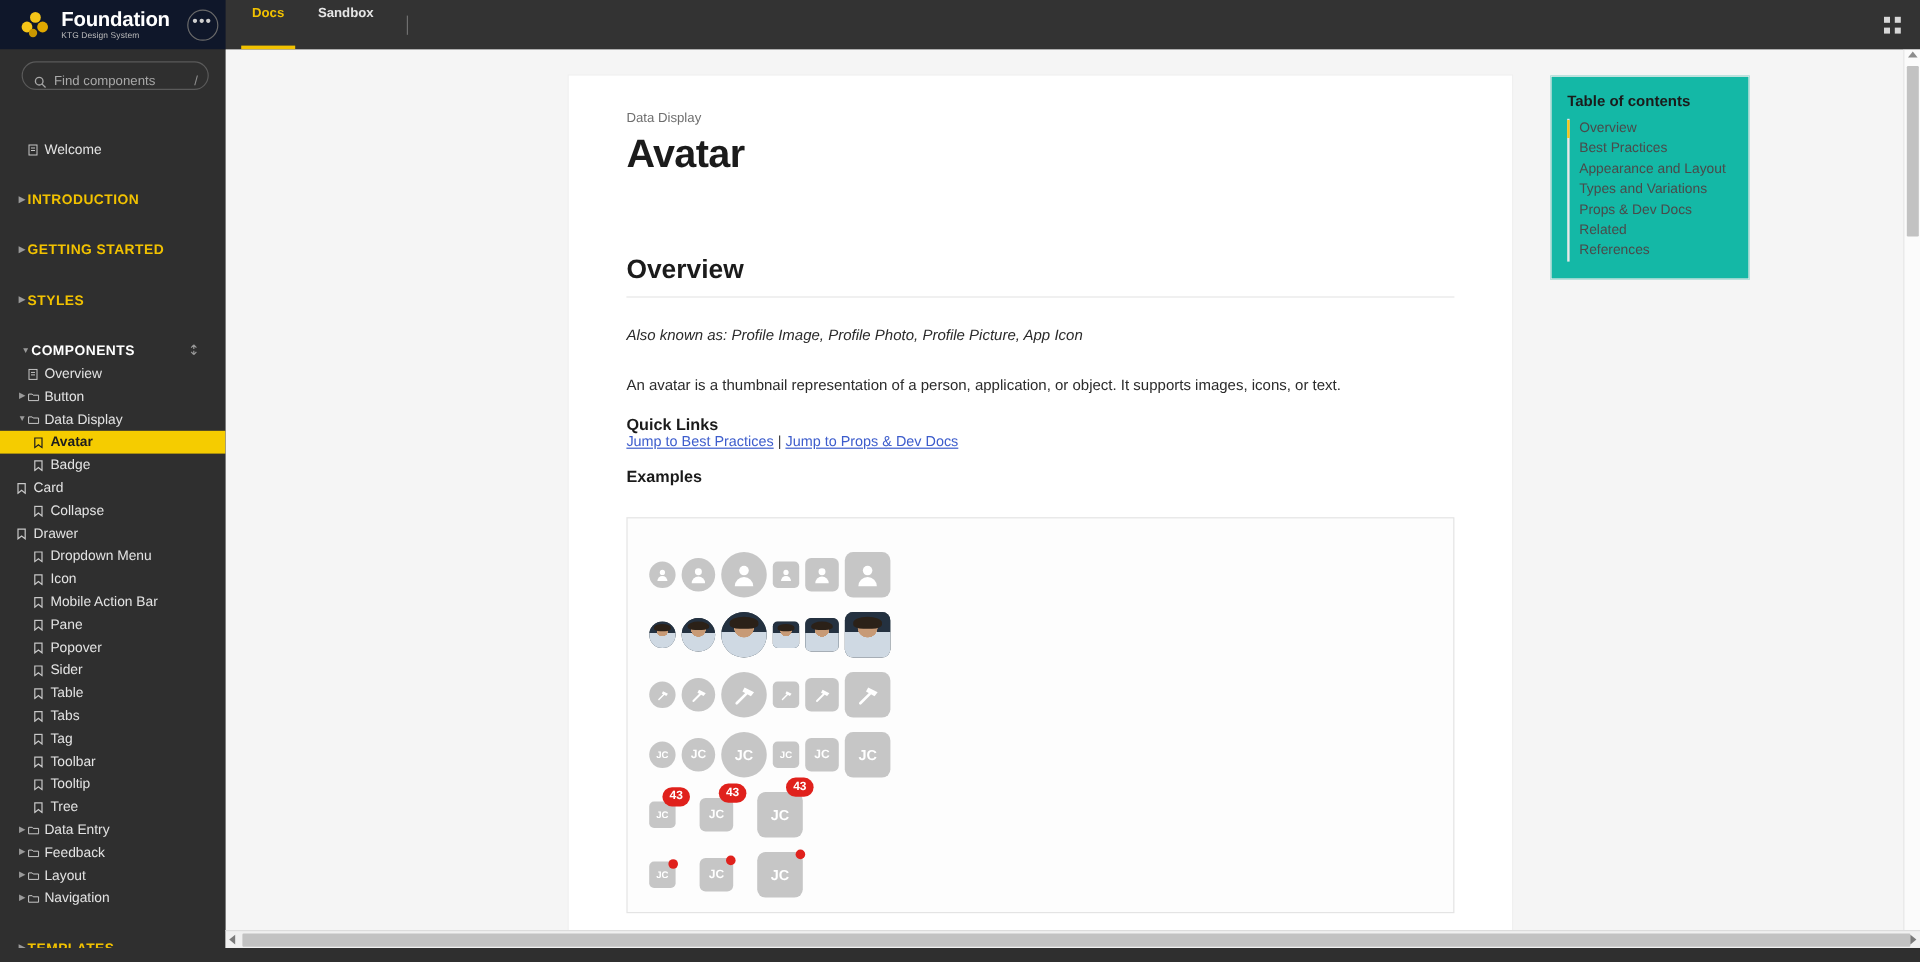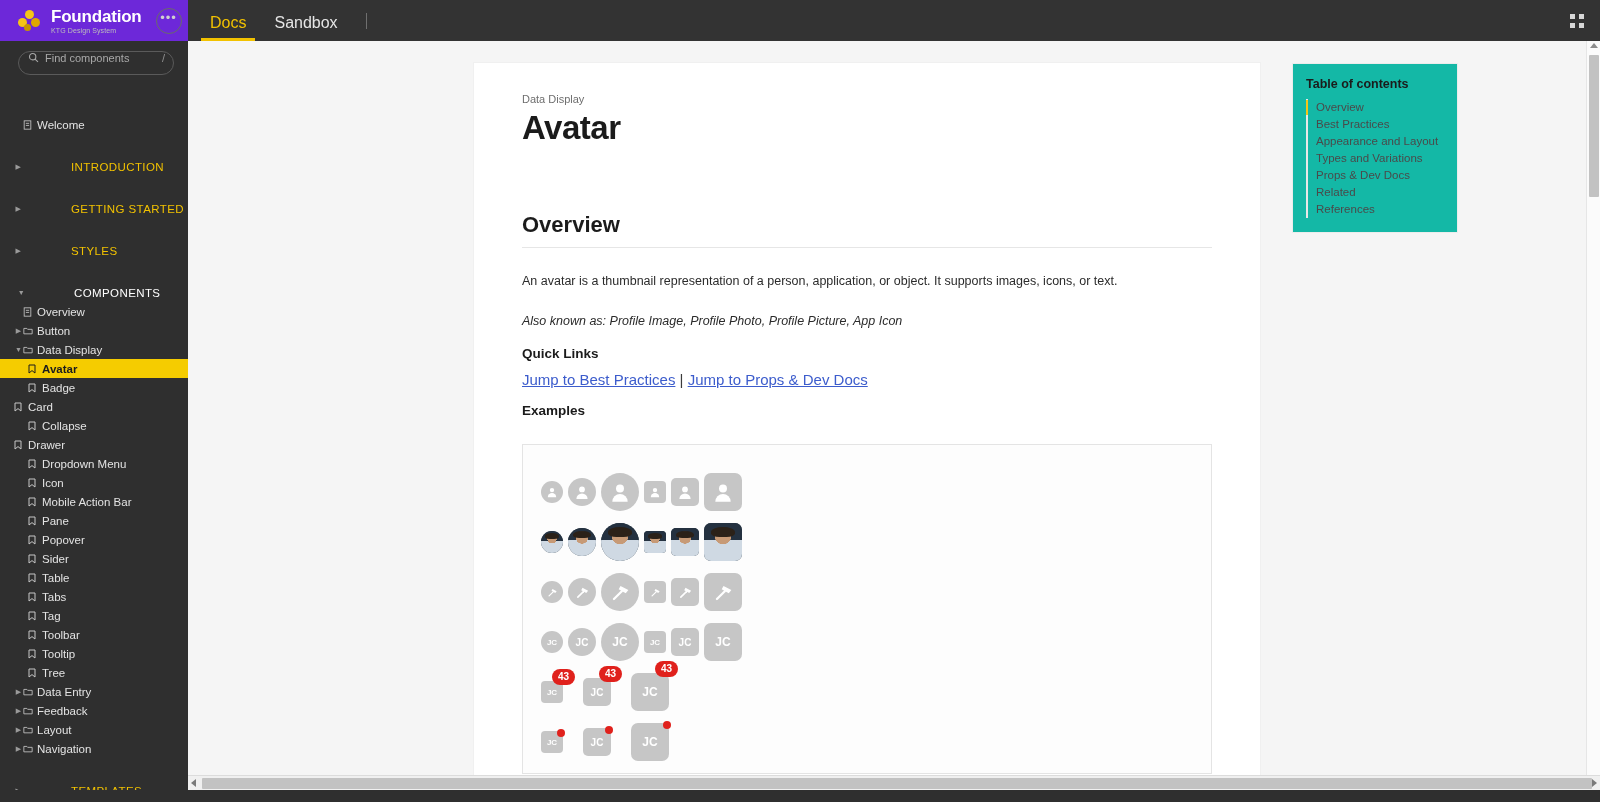--- a/index.html
+++ b/index.html
@@ -25,21 +25,21 @@
     align-items: stretch;
     flex: 0 0 41px;
     position: relative;
     z-index: 20;
   }
   .brand {
     width: 188px;
     display: flex;
     align-items: center;
     padding-left: 18px;
-    background: #6d28d9;
+    background: #0f172a;
     flex: 0 0 188px;
   }
   .logo-mark {
     width: 26px; height: 24px;
     position: relative;
     flex: 0 0 26px;
     margin-right: 7px;
   }
   .logo-mark i {
     position: absolute;
@@ -67,22 +67,22 @@
     letter-spacing: 1px;
     padding-bottom: 5px;
   }
   .tabs {
     display: flex; align-items: flex-end;
     padding-left: 8px;
     flex: 1;
     position: relative;
   }
   .tab {
-    padding: 0 14px 9px 14px;
-    font-size: 16px; font-weight: normal;
+    padding: 0 14px 24px 14px;
+    font-size: 11px; font-weight: bold;
     color: #e6e6e6;
     position: relative;
     height: 100%;
     display: flex; align-items: flex-end;
   }
   .tab.active { color: #f2c200; }
   .tab.active::after {
     content:""; position: absolute; left: 5px; right: 5px; bottom: 0;
     height: 3px; background: #f2c200;
   }
@@ -112,21 +112,21 @@
     width: 188px; flex: 0 0 188px;
     background: #2f2f2f;
     overflow: hidden;
     padding-top: 10px;
   }
   .search-wrap { padding: 0 14px 0 18px; }
   .search-box {
     height: 24px;
     border: 1px solid #5a5a5a;
     border-radius: 12px;
-    display: flex; align-items: flex-start;
+    display: flex; align-items: flex-end;
     padding: 0 8px 0 9px;
     background: #2f2f2f;
   }
   .search-ico { width: 11px; height: 11px; flex: 0 0 11px; }
   .search-ico svg { display:block; }
   .search-ph {
     font-size: 11px; color: #a9a9a9; margin-left: 6px; flex: 1;
   }
   .search-kbd { font-size: 11px; color: #909090; }
 
@@ -142,24 +142,23 @@
   .nav-item .arrow {
     width: 9px; flex: 0 0 9px;
     color: #9a9a9a; font-size: 7px; line-height: 1;
     display:flex; align-items:center; justify-content:center;
   }
   .nav-item .bullet-ico {
     width: 14px; flex: 0 0 14px;
     display:flex; align-items:center; justify-content:flex-start;
   }
   .nav-group {
-    color: #f2c200; font-weight: normal; font-size: 11.5px;
+    color: #f2c200; font-weight: bold; font-size: 11.5px;
     letter-spacing: 0.4px;
     margin-top: 12px;
-    gap: 48px;
   }
   .nav-group.white { color: #ffffff; padding-left: 17px; }
   .nav-item.selected {
     background: #f5cc00;
     color: #1d1d1d;
     font-weight: bold;
   }
   .nav-item.selected .bullet-ico svg { stroke: #1d1d1d; }
   .nav-spacer { height: 11px; }
   .sort-ico { margin-left:auto; margin-right: 22px; opacity: .75; }
@@ -200,21 +199,21 @@
     padding-bottom: 9px;
     border-bottom: 1px solid #e6e6e6;
   }
   .para {
     font-size: 12.5px; color: #2b2b2b; margin-top: 24px; line-height: 1.5;
   }
   .para.italic { font-style: italic; margin-top: 22px; }
   .h3 {
     font-size: 13.5px; font-weight: bold; color: #1b1b1b; margin-top: 15px;
   }
-  .links { font-size: 15px; margin-top: 10px; color: #3b3b3b; }
+  .links { font-size: 12px; margin-top: 0; color: #3b3b3b; }
   .links a { color: #3c5ccc; text-decoration: underline; }
   .example-box {
     margin-top: 26px;
     border: 1px solid #e4e4e4;
     background: #fdfdfd;
     position: relative;
     min-height: 330px;
     padding: 22px 0 0 0;
   }
   .avatar-rows { padding-left: 18px; }
@@ -642,22 +641,22 @@
     </div>
 
     <div class="content-outer">
       <div class="content-scroll">
 
         <div class="doc-card">
           <div class="breadcrumb">Data Display</div>
           <div class="page-title">Avatar</div>
 
           <div class="h2">Overview</div>
+          <div class="para italic">Also known as: Profile Image, Profile Photo, Profile Picture, App Icon</div>
           <div class="para">An avatar is a thumbnail representation of a person, application, or object. It supports images, icons, or text.</div>
-          <div class="para italic">Also known as: Profile Image, Profile Photo, Profile Picture, App Icon</div>
 
           <div class="h3">Quick Links</div>
           <div class="links">
             <a href="#">Jump to Best Practices</a>
             <span>|</span>
             <a href="#">Jump to Props &amp; Dev Docs</a>
           </div>
 
           <div class="h3">Examples</div>
 

